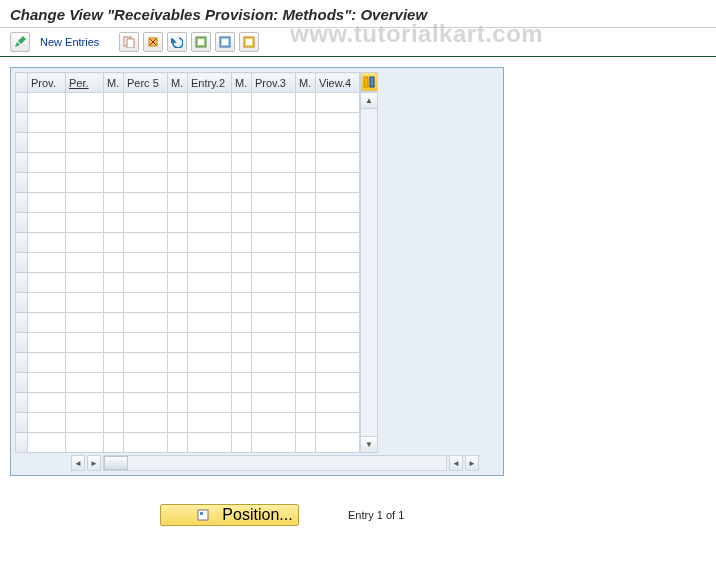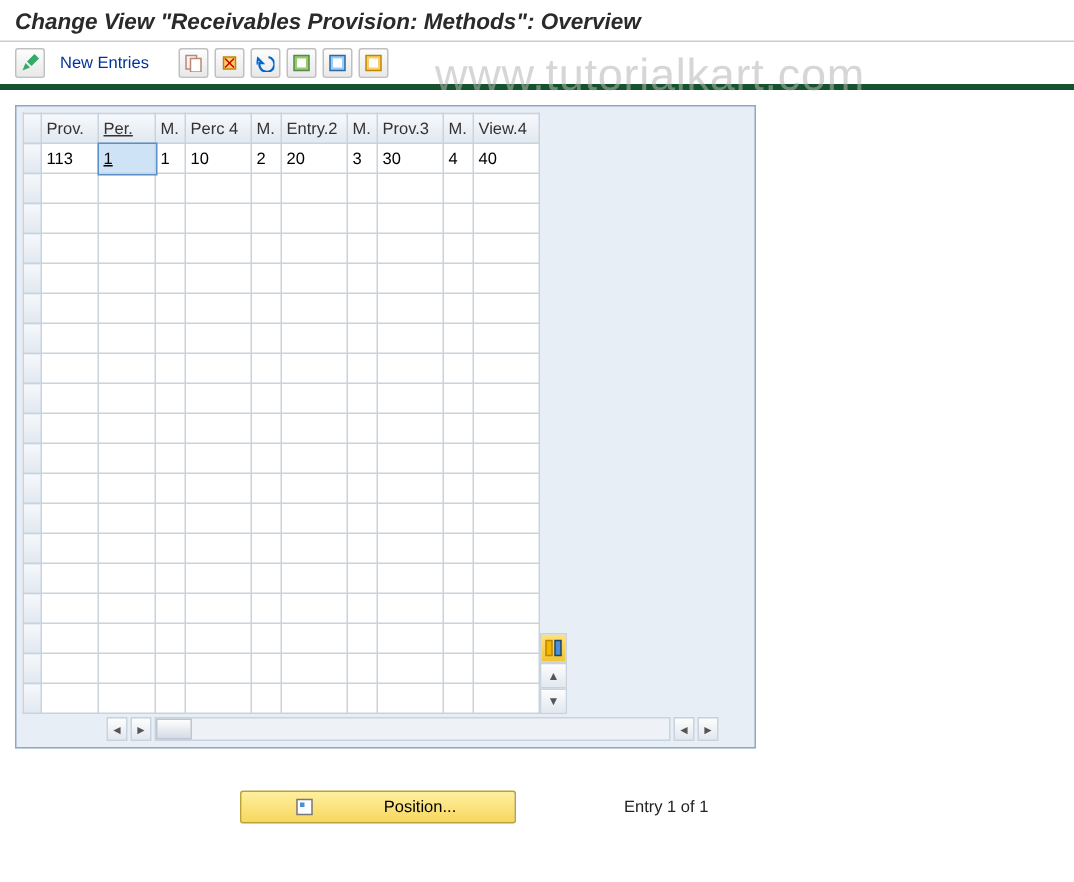--- a/index.html
+++ b/index.html
@@ -19,35 +19,35 @@
     position: relative;
   }
   .title-text {
     font-style: italic;
     font-weight: bold;
     font-size: 15px;
     color: #2a2a2a;
   }
   .watermark {
     position: absolute;
-    top: 34px;
+    top: 20px;
     left: 290px;
-    font-size: 30px;
-    font-weight: normal;
+    font-size: 24px;
+    font-weight: bold;
     color: rgba(180,180,180,0.55);
     letter-spacing: 0.5px;
     pointer-events: none;
     z-index: 5;
   }
   .toolbar {
     display: flex;
     align-items: center;
     gap: 4px;
     padding: 4px 10px;
-    border-bottom: 4px solid #14532d;
+    border-bottom: 1px solid #14532d;
   }
   .tb-btn {
     width: 20px;
     height: 20px;
     border: 1px solid #c0c0c0;
     background: linear-gradient(#fdfdfd,#e8e8e8);
     border-radius: 2px;
     display: flex;
     align-items: center;
     justify-content: center;
@@ -65,21 +65,20 @@
   }
   .table-frame {
     border: 1px solid #8ea7c4;
     background: #e8eef5;
     width: 494px;
     padding: 4px;
     position: relative;
   }
   .table-wrap {
     display: flex;
-    align-items: flex-end;
   }
   .grid {
     border-collapse: collapse;
     background: #fff;
   }
   .grid th, .grid td {
     border: 1px solid #c9d3dd;
     height: 20px;
     font-size: 11px;
     text-align: left;
@@ -170,34 +169,34 @@
     margin-top: 28px;
     padding-left: 150px;
   }
   .position-btn {
     display: flex;
     align-items: center;
     height: 22px;
     border: 1px solid #b9a23a;
     background: linear-gradient(#ffef9f,#f6d75e);
     border-radius: 2px;
-    width: 184px;
-    font-size: 11px;
+    width: 139px;
+    font-size: 16px;
     padding-left: 36px;
   }
   .position-btn .icn {
     width: 20px; text-align: center; font-size: 11px;
   }
   .position-btn .lbl {
     flex:1; text-align: center;
   }
   .entry-text {
     font-size: 11px;
     color: #222;
-    margin-left: 52px;
+    margin-left: 29px;
   }
   svg { display:block; }
 </style>
 </head>
 <body>
 
 <div class="title-bar">
   <span class="title-text">Change View "Receivables Provision: Methods": Overview</span>
 </div>
 <div class="watermark">www.tutorialkart.com</div>
@@ -251,43 +250,30 @@
 <div class="content-area">
   <div class="table-frame">
     <div class="table-wrap">
       <table class="grid">
         <thead>
           <tr>
             <th class="rowsel-h"></th>
             <th class="col-prov">Prov.</th>
             <th class="col-per">Per.</th>
             <th class="col-m">M.</th>
-            <th class="col-perc">Perc 4</th>
+            <th class="col-perc">Perc 5</th>
             <th class="col-m">M.</th>
             <th class="col-perc">Entry.2</th>
             <th class="col-m">M.</th>
             <th class="col-perc">Prov.3</th>
             <th class="col-m">M.</th>
             <th class="col-perc">View.4</th>
           </tr>
         </thead>
         <tbody id="grid-body">
-            <tr>
-              <td class="rowsel"></td>
-              <td class="col-prov">113</td>
-              <td class="col-per sel-cell">1</td>
-              <td class="col-m">1</td>
-              <td class="col-perc">10</td>
-              <td class="col-m">2</td>
-              <td class="col-perc">20</td>
-              <td class="col-m">3</td>
-              <td class="col-perc">30</td>
-              <td class="col-m">4</td>
-              <td class="col-perc">40</td>
-            </tr>
             <tr>
               <td class="rowsel empty"></td>
               <td class="col-prov empty"></td>
               <td class="col-per empty"></td>
               <td class="col-m empty"></td>
               <td class="col-perc empty"></td>
               <td class="col-m empty"></td>
               <td class="col-perc empty"></td>
               <td class="col-m empty"></td>
               <td class="col-perc empty"></td>

